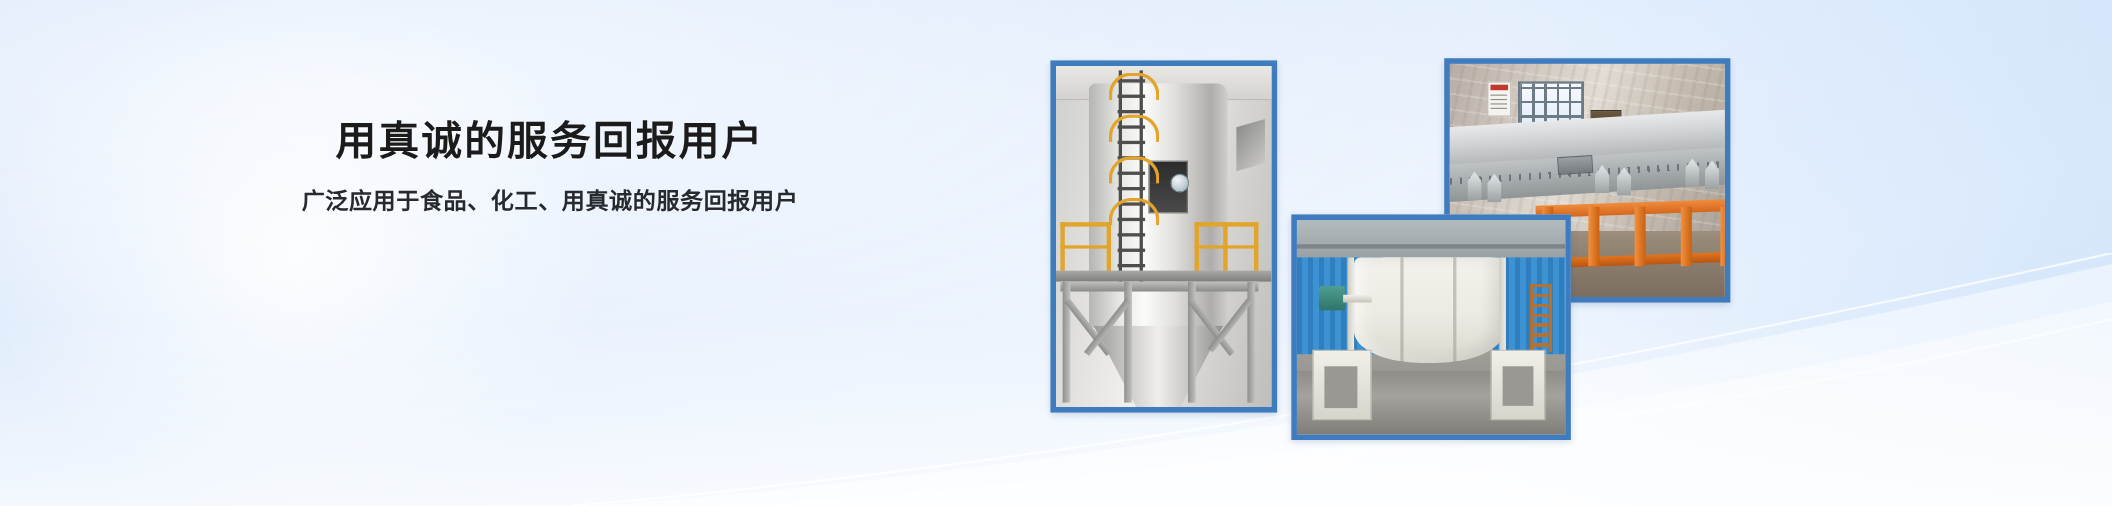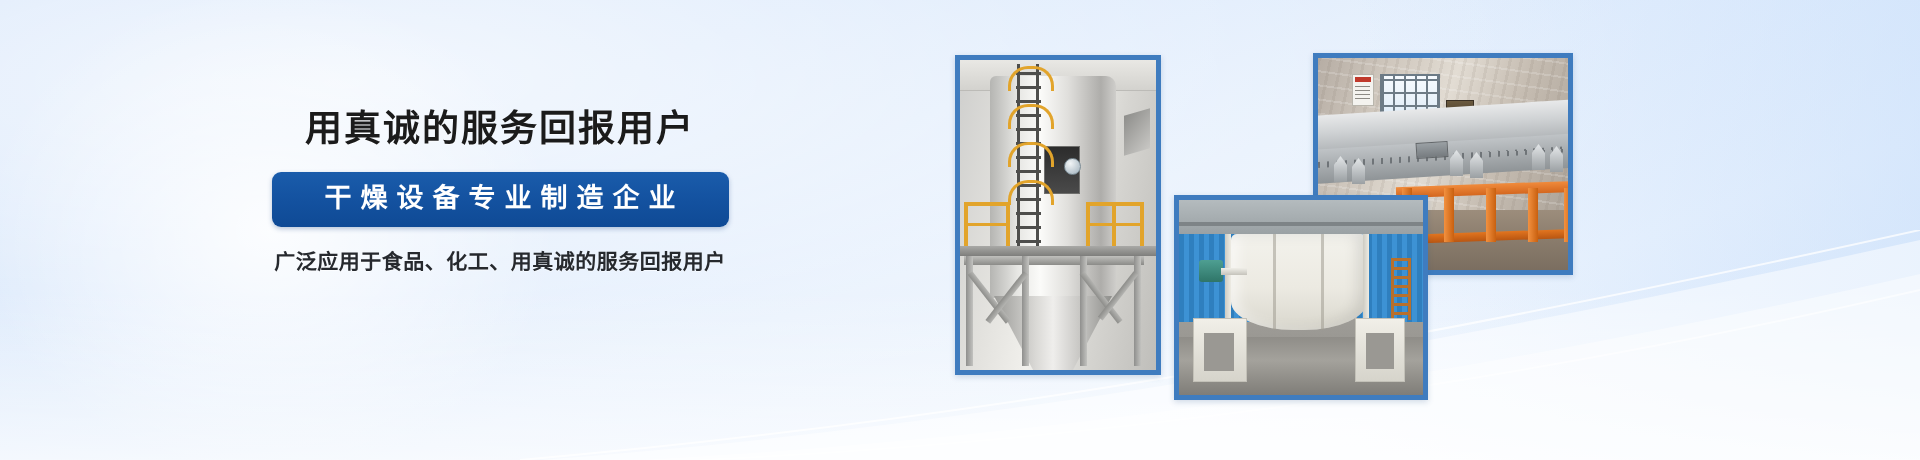--- a/index.html
+++ b/index.html
@@ -301,23 +301,20 @@
       <path d="M540,230 C980,196 1420,120 1920,10 L1920,230 Z" fill="rgba(255,255,255,.50)"></path>
       <path d="M640,230 C1080,206 1500,140 1920,44 L1920,230 Z" fill="rgba(255,255,255,.42)"></path>
       <path d="M520,230 C1000,188 1450,104 1920,0" fill="none" stroke="rgba(255,255,255,.75)" stroke-width="2"></path>
       <path d="M700,230 C1120,210 1520,152 1920,60" fill="none" stroke="rgba(255,255,255,.6)" stroke-width="2"></path>
     </svg>
   </div>
 
   <div class="copy">
     <h1 class="headline">用真诚的服务回报用户</h1>
 
-    <div class="pill">
-      <span class="pill-text">干燥设备专业制造企业</span>
-    </div>
 
     <p class="subline">广泛应用于食品、化工、用真诚的服务回报用户</p>
   </div>
 
   <div class="collage">
 
     <div class="photo photo-dryer">
       <div class="scene">
         <div class="dryer-room"></div>
         <div class="dryer-ceiling"></div>

